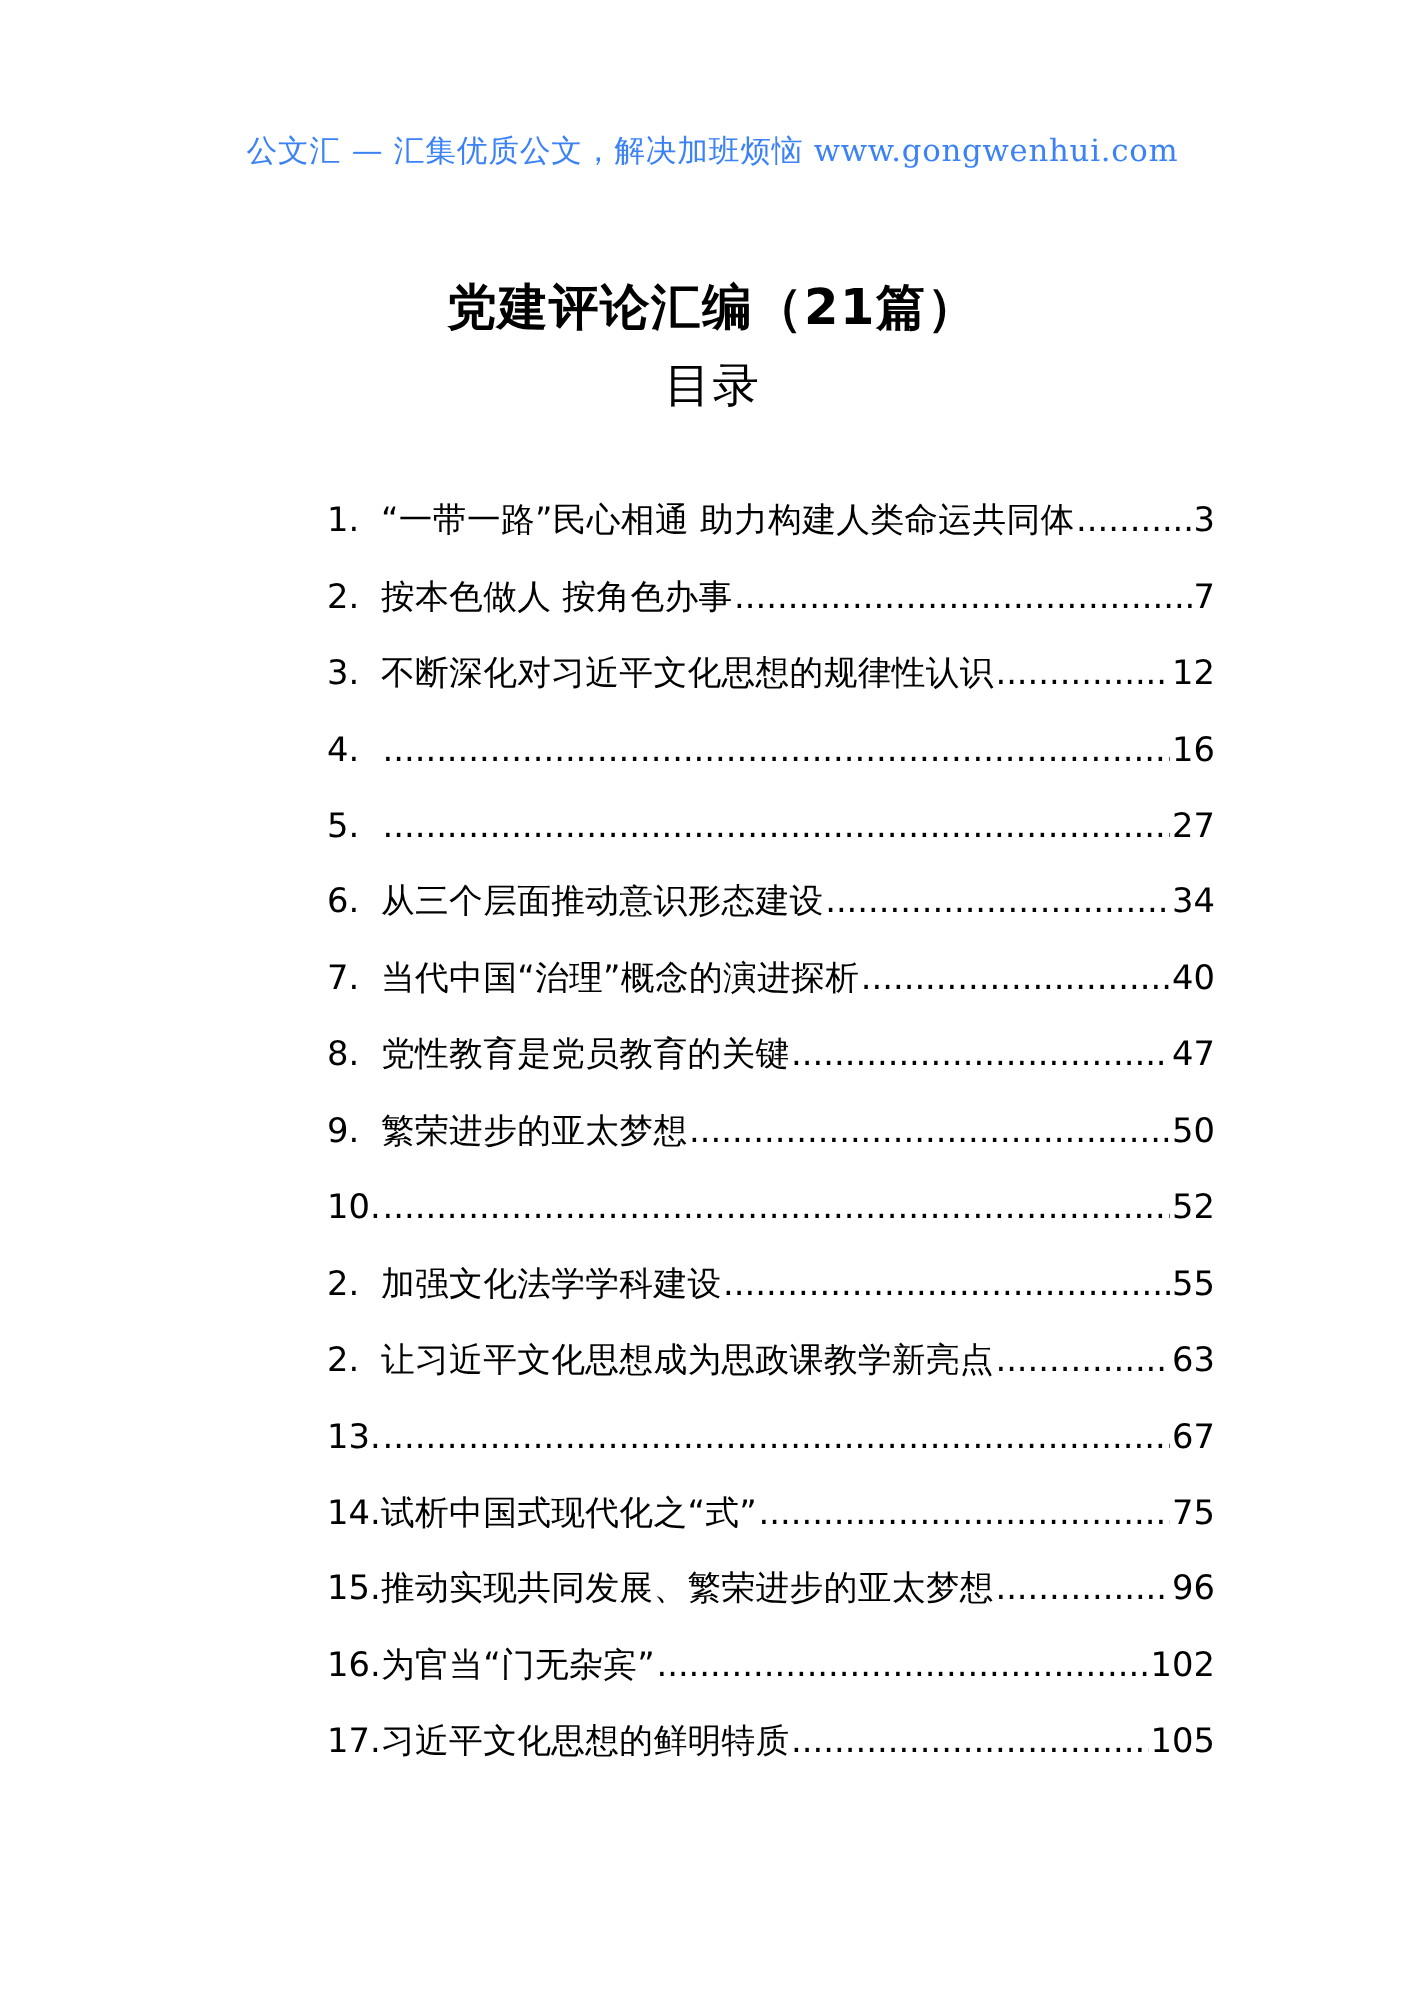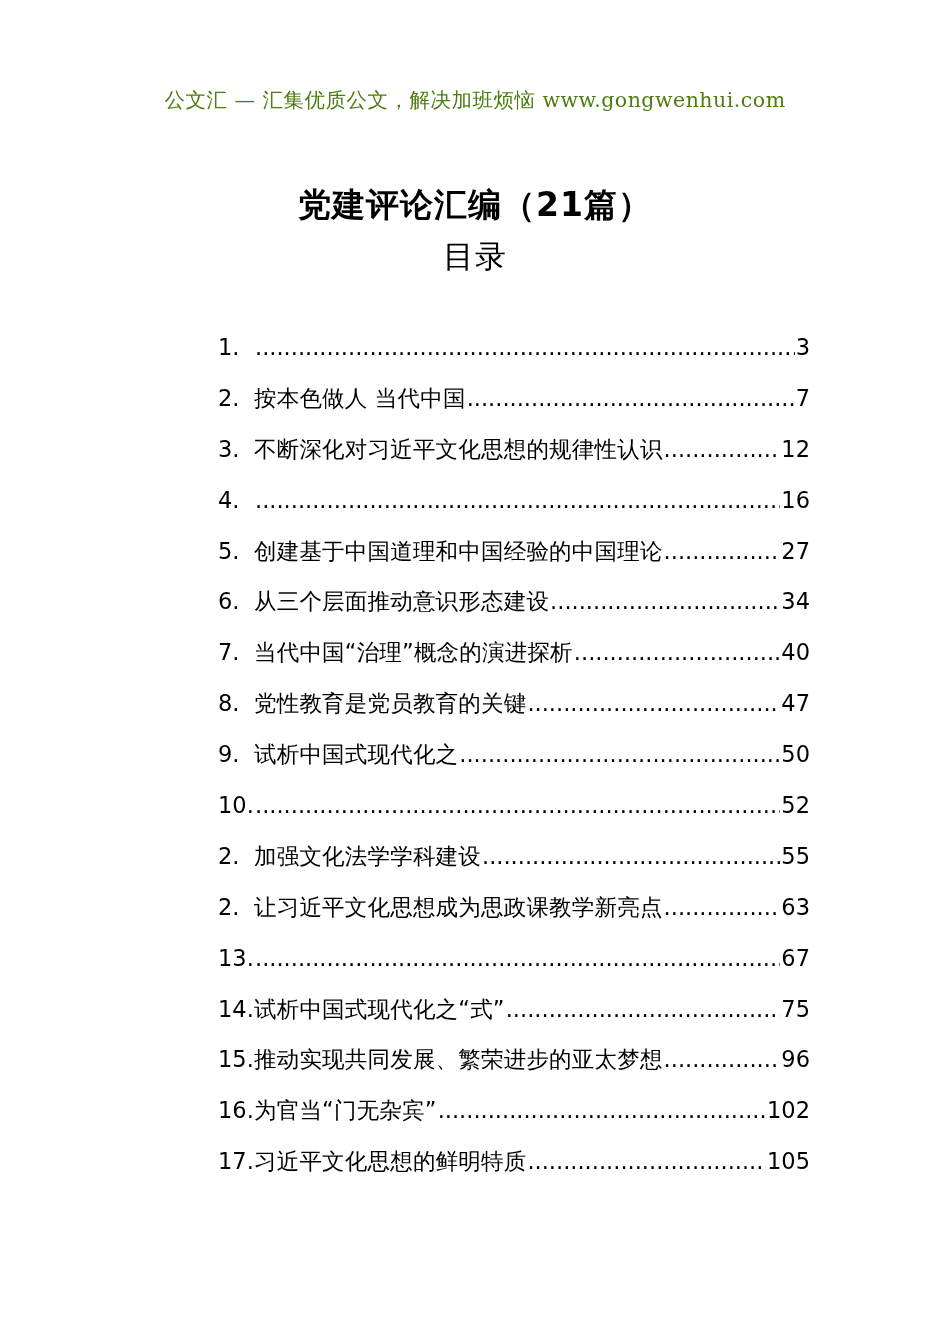--- a/index.html
+++ b/index.html
@@ -21,21 +21,21 @@
     box-sizing: border-box;
     padding: 0;
     position: relative;
   }
   .watermark {
     position: absolute;
     top: 86px;
     left: 0;
     width: 950px;
     text-align: center;
-    color: #4d7c0f;
+    color: #3b82f6;
     font-size: 20.5px;
     letter-spacing: 0.5px;
     font-family: "DejaVu Serif", serif;
     white-space: nowrap;
   }
   .doc-title {
     position: absolute;
     top: 183px;
     left: 0;
     width: 950px;
@@ -104,47 +104,47 @@
 
   <div class="watermark">公文汇 — 汇集优质公文，解决加班烦恼 www.gongwenhui.com</div>
 
   <div class="doc-title">党建评论汇编（21篇）</div>
   <div class="doc-subtitle">目录</div>
 
   <div class="toc">
 
     <div class="toc-entry">
       <span class="toc-num">1.</span>
+      <span class="toc-label">“一带一路”民心相通 助力构建人类命运共同体</span>
       <span class="toc-dots">.....................................................................................</span>
       <span class="toc-page">3</span>
     </div>
 
     <div class="toc-entry">
       <span class="toc-num">2.</span>
-      <span class="toc-label">按本色做人 当代中国</span>
+      <span class="toc-label">按本色做人 按角色办事</span>
       <span class="toc-dots">.....................................................................................</span>
       <span class="toc-page">7</span>
     </div>
 
     <div class="toc-entry">
       <span class="toc-num">3.</span>
       <span class="toc-label">不断深化对习近平文化思想的规律性认识</span>
       <span class="toc-dots">.....................................................................................</span>
       <span class="toc-page">12</span>
     </div>
 
     <div class="toc-entry">
       <span class="toc-num">4.</span>
       <span class="toc-dots">.....................................................................................</span>
       <span class="toc-page">16</span>
     </div>
 
     <div class="toc-entry">
       <span class="toc-num">5.</span>
-      <span class="toc-label">创建基于中国道理和中国经验的中国理论</span>
       <span class="toc-dots">.....................................................................................</span>
       <span class="toc-page">27</span>
     </div>
 
     <div class="toc-entry">
       <span class="toc-num">6.</span>
       <span class="toc-label">从三个层面推动意识形态建设</span>
       <span class="toc-dots">.....................................................................................</span>
       <span class="toc-page">34</span>
     </div>
@@ -158,21 +158,21 @@
 
     <div class="toc-entry">
       <span class="toc-num">8.</span>
       <span class="toc-label">党性教育是党员教育的关键</span>
       <span class="toc-dots">.....................................................................................</span>
       <span class="toc-page">47</span>
     </div>
 
     <div class="toc-entry">
       <span class="toc-num">9.</span>
-      <span class="toc-label">试析中国式现代化之</span>
+      <span class="toc-label">繁荣进步的亚太梦想</span>
       <span class="toc-dots">.....................................................................................</span>
       <span class="toc-page">50</span>
     </div>
 
     <div class="toc-entry">
       <span class="toc-num wide">10.</span>
       <span class="toc-dots">.....................................................................................</span>
       <span class="toc-page">52</span>
     </div>
 

